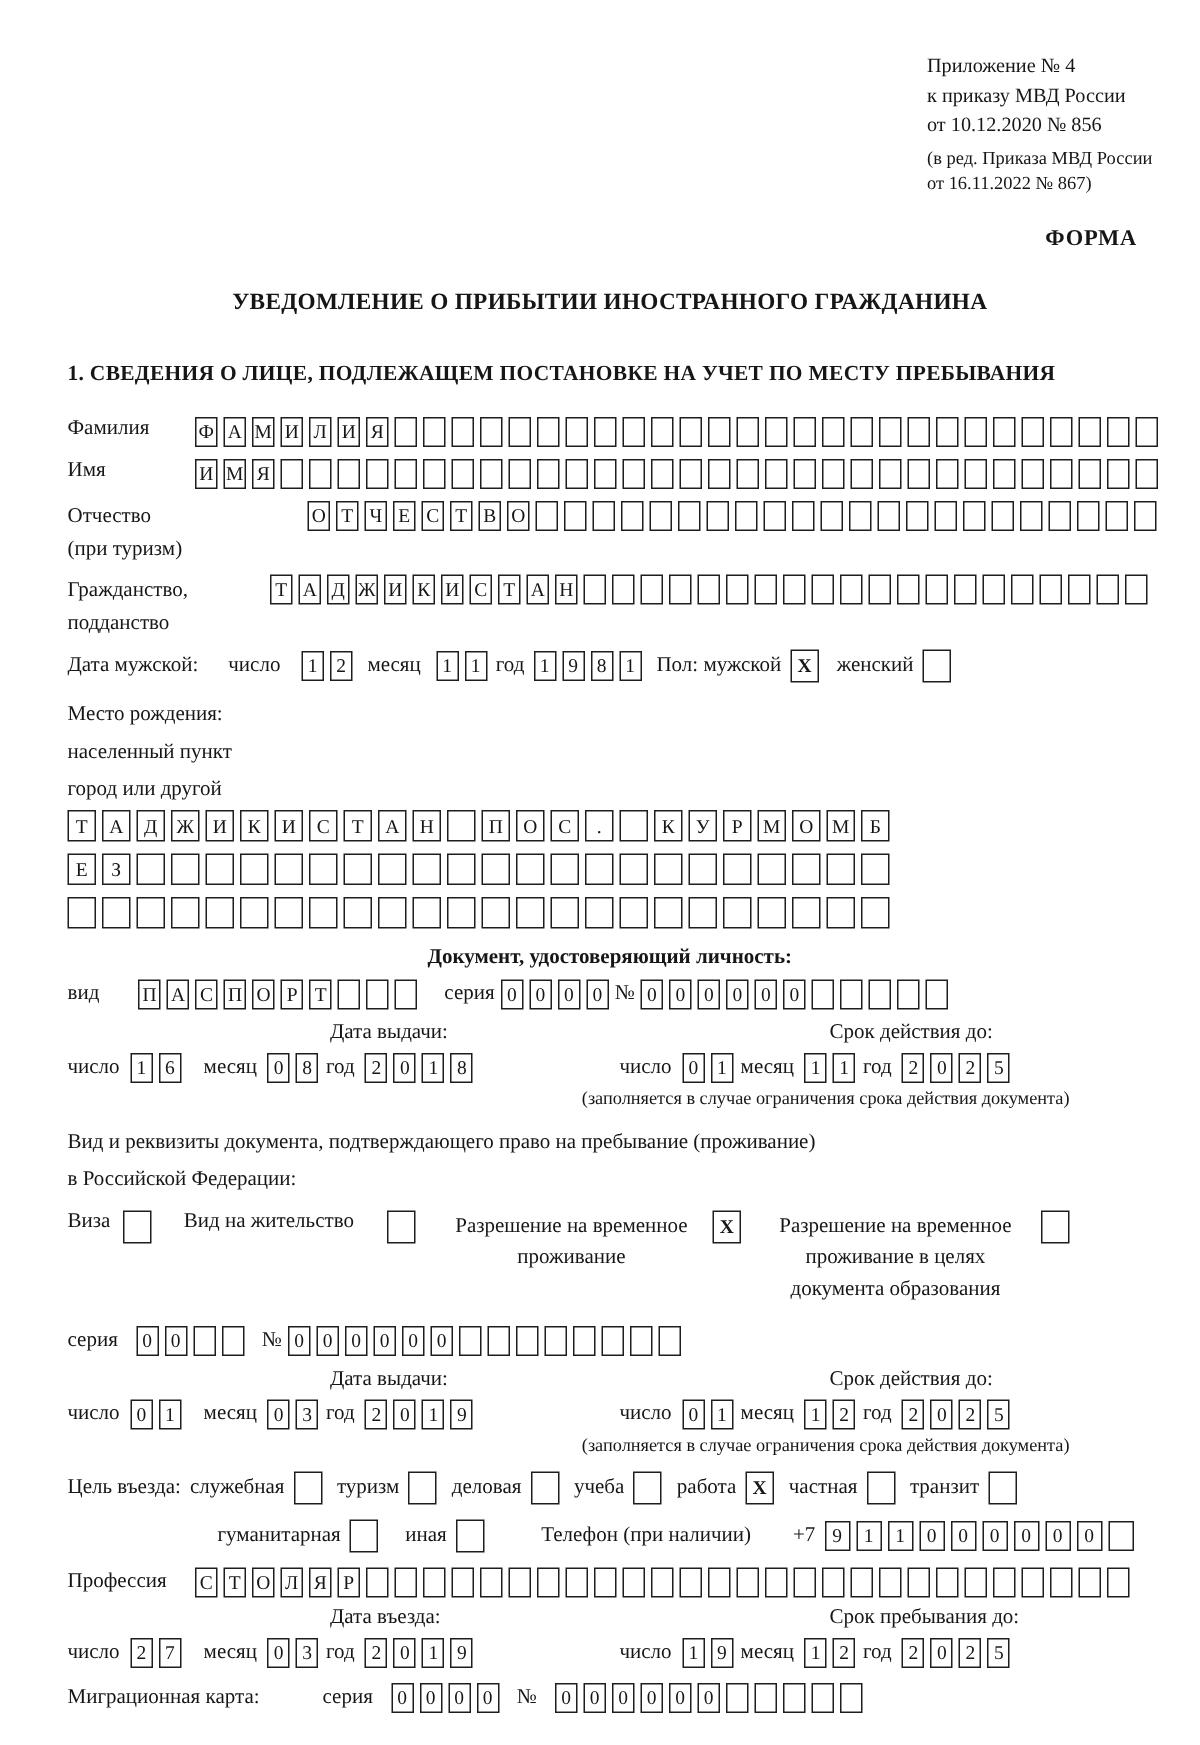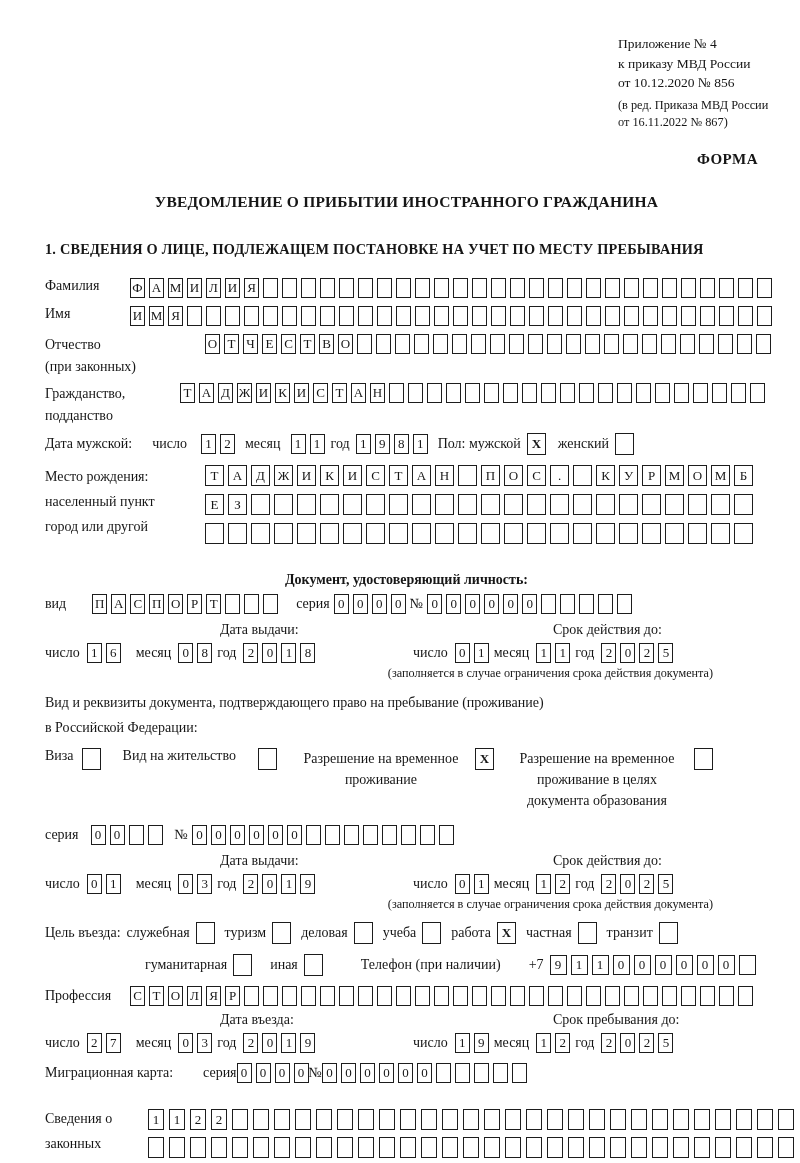--- a/index.html
+++ b/index.html
@@ -68,23 +68,23 @@
   .opt .txt3 { width:178px; text-align:center; line-height:1.5; }
 
   .goal-row { display:flex; align-items:center; gap:6px; font-size:14px; margin-bottom:10px; flex-wrap:nowrap; }
   .goal-row .chk { margin-right:4px; }
   .indent100 { margin-left:100px; }
 
   .rep-wrap { display:flex; margin-top:6px; font-size:14px; }
   .rep-labels { width:103px; flex:none; line-height:1.72; }
   .rep-rows .boxes { margin-bottom:7px; display:flex; }
 
-  .mig-row { display:flex; align-items:center; gap:0; font-size:14px; margin-bottom:24px; }
-
-  .bp-wrap { display:flex; font-size:14px; margin-bottom:20px; }
+  .mig-row { display:flex; align-items:center; gap:12px; font-size:14px; margin-bottom:24px; }
+
+  .bp-wrap { display:flex; font-size:14px; margin-bottom:4px;flex-direction:column; }
   .bp-labels { width:160px; flex:none; line-height:1.78; }
   .bp-rows .boxes { margin-bottom:8px; display:flex; }
 
   .vid-row { display:flex; align-items:center; gap:4px; font-size:14px; margin-bottom:8px; }
 </style>
 </head>
 <body>
 
 <div class="page">
 
@@ -181,21 +181,21 @@
         <span class="cell"></span>
         <span class="cell"></span>
         <span class="cell"></span>
         <span class="cell"></span>
       </span>
   </div>
 
   <div class="row" style="margin-bottom:4px;">
     <div class="lblcol w160">
       <div>Отчество</div>
-      <div>(при законных)</div>
+      <div>(при туризм)</div>
     </div>
     <span class="boxes">
         <span class="cell">О</span>
         <span class="cell">Т</span>
         <span class="cell">Ч</span>
         <span class="cell">Е</span>
         <span class="cell">С</span>
         <span class="cell">Т</span>
         <span class="cell">В</span>
         <span class="cell">О</span>

